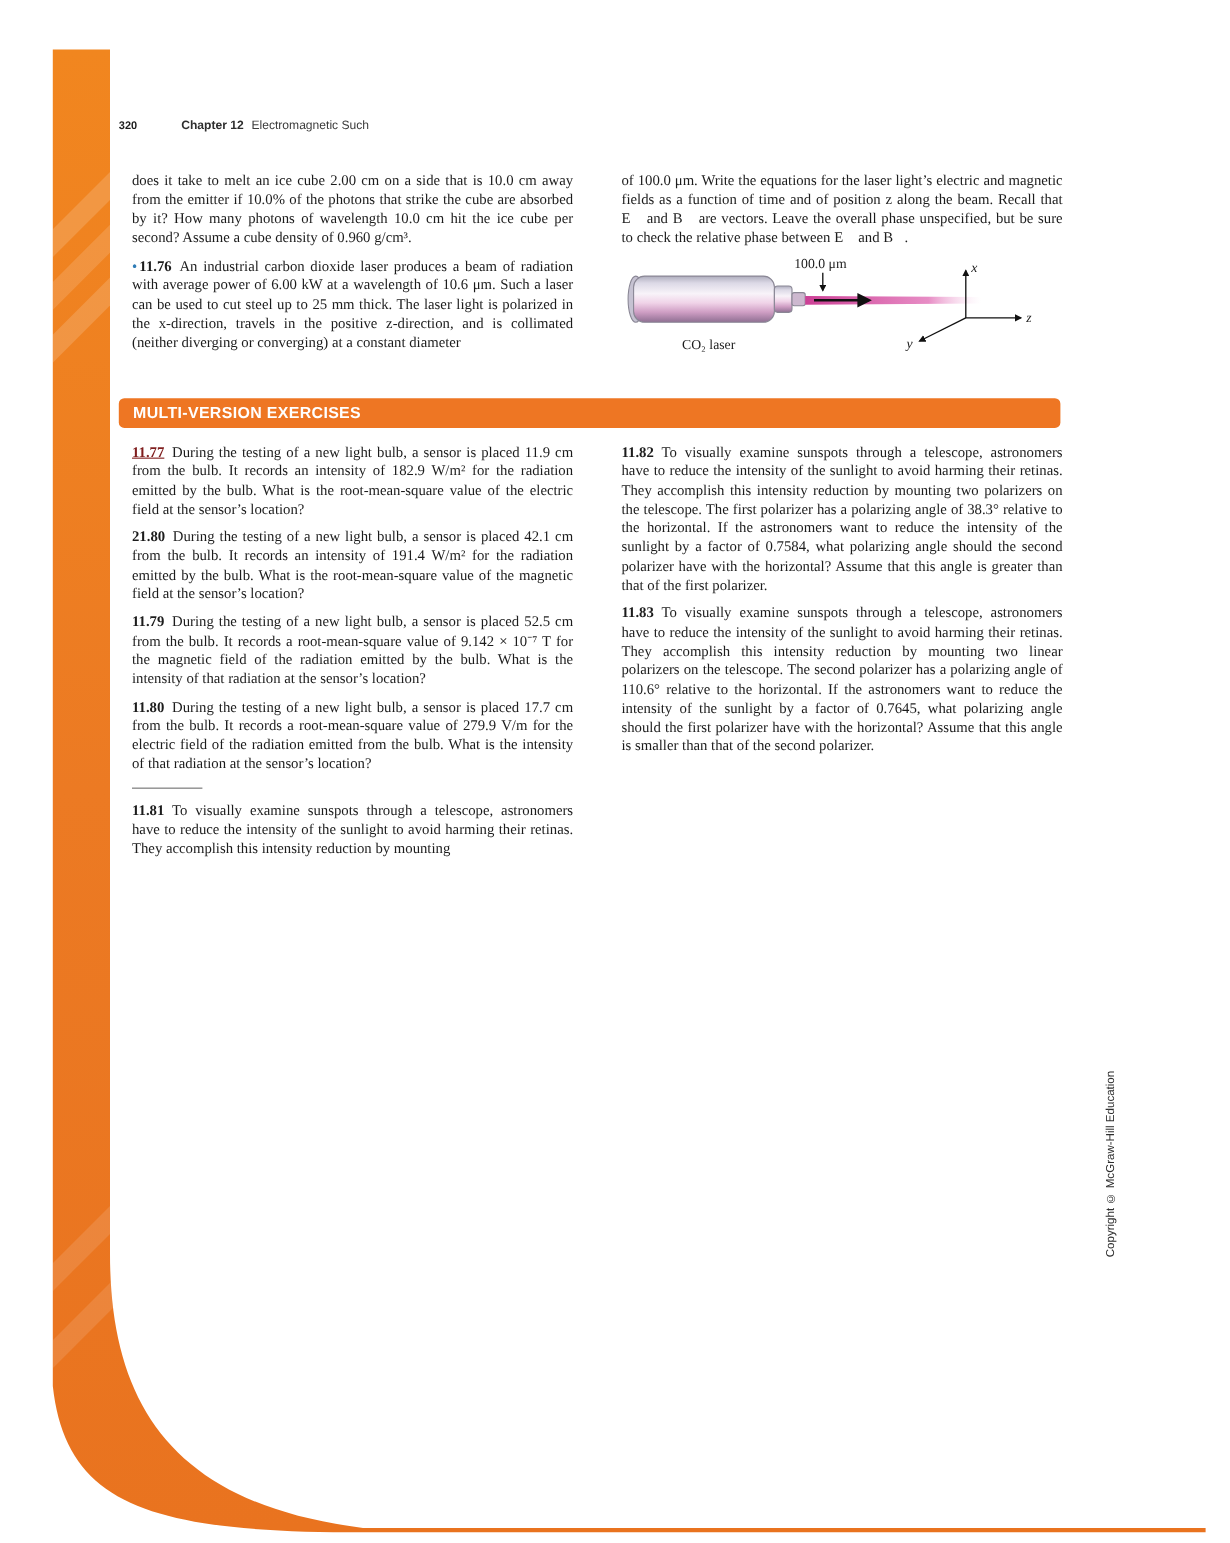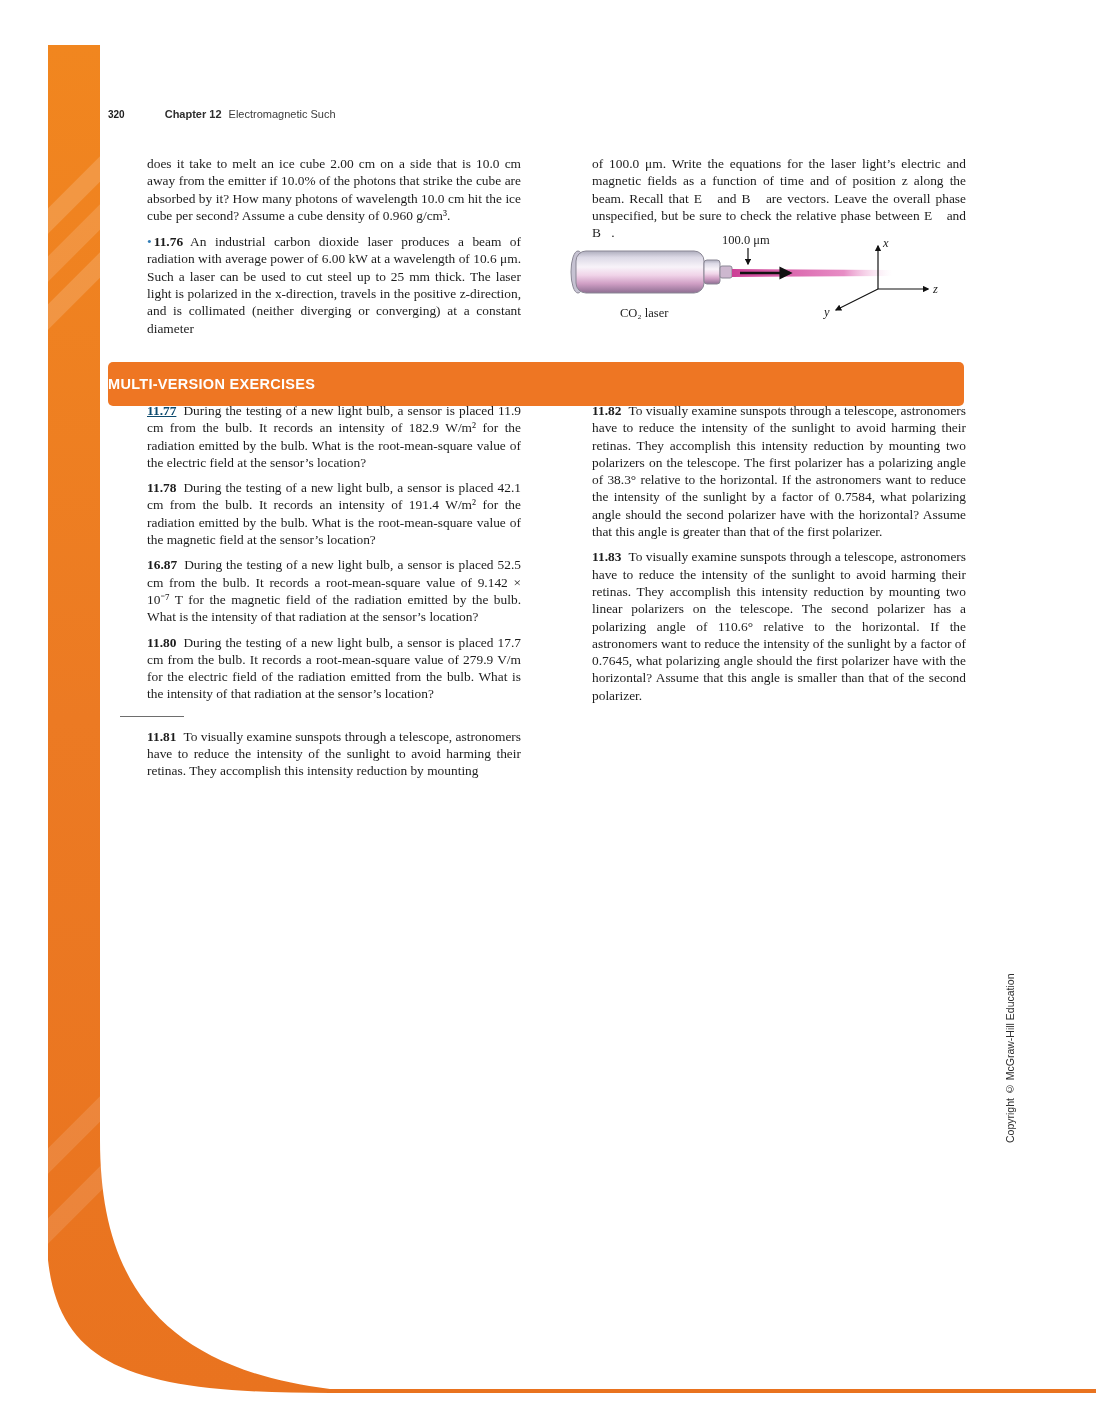--- a/index.html
+++ b/index.html
@@ -7,35 +7,35 @@
   .page { position:relative; width:1118px; height:1403px; background:#ffffff;
           font-family:"Liberation Serif", serif; color:#1c1c1c; overflow:hidden; }
   .swoosh { position:absolute; top:0; left:0; }
 
   .page-header { position:absolute; top:104px; left:108px; white-space:nowrap;
                  font-family:"Liberation Sans", sans-serif; }
   .pg-num { font-size:10px; font-weight:bold; color:#1c1c1c; margin-right:40px; }
   .ch-label { font-size:11px; font-weight:bold; color:#2e2e2e; margin-right:7px; }
   .ch-title { font-size:11px; color:#3c3c3c; }
 
-  .para, .exercise { font-size:13.4px; line-height:17.3px; text-align:justify;margin-left:27px; }
+  .para, .exercise { font-size:13.4px; line-height:17.3px; text-align:justify; }
   .intro-left  { position:absolute; left:120px; top:155px; width:401px; }
   .intro-right { position:absolute; left:565px; top:155px; width:401px; }
   .problem { margin-top:9px; }
   .pnum { font-weight:bold; margin-right:7px; }
-  .pnum.blue { color:#0c4a6e;text-decoration:underline; }
+  .pnum.blue { color:#7f1d1d;text-decoration:underline; }
   .bullet { color:#2F7CB6; margin-right:2px; }
 
   .laser-figure { position:absolute; left:562px; top:231px; width:400px; height:100px; }
   .fig-label  { font-size:12.5px; fill:#1c1c1c; font-family:"Liberation Serif", serif; }
   .axis-label { font-size:12.5px; fill:#1c1c1c; font-style:italic; font-family:"Liberation Serif", serif; }
 
-  .mv-banner { position:absolute; left:108px; top:362px; width:856px; height:44px;
+  .mv-banner { position:absolute; left:108px; top:362px; width:856px; height:27px;
                background:#EE7623; border-radius:5px; display:flex; align-items:center;
-               font-family:"Liberation Sans", sans-serif; font-weight:bold;
+               padding-left:13px; font-family:"Liberation Sans", sans-serif; font-weight:bold;
                font-size:14.5px; letter-spacing:0.3px; color:#ffffff; }
 
   .ex-left  { position:absolute; left:120px; top:402px; width:401px; }
   .ex-right { position:absolute; left:565px; top:402px; width:401px; }
   .exercise, .cont-para { margin-bottom:8px; }
   .divider { width:64px; border-top:1.6px solid #6e6e6e; margin:13px 0 11px 0; }
 
   .copyright { position:absolute; left:1004px; top:983px; height:160px;
                writing-mode:vertical-rl; transform:rotate(180deg);
                font-family:"Liberation Sans", sans-serif; font-size:10.5px;
@@ -130,22 +130,22 @@
       <text class="axis-label" x="262" y="85">y</text>
     </svg>
   </figure>
 
   <div class="mv-banner">
     <span>MULTI-VERSION EXERCISES</span>
   </div>
 
   <div class="ex-left">
     <div class="exercise"><span class="pnum blue">11.77</span><span class="ptext">During the testing of a new light bulb, a sensor is placed 11.9 cm from the bulb. It records an intensity of 182.9 W/m² for the radiation emitted by the bulb. What is the root-mean-square value of the electric field at the sensor’s location?</span></div>
-    <div class="exercise"><span class="pnum">11.78</span><span class="ptext">During the testing of a new light bulb, a sensor is placed 42.1 cm from the bulb. It records an intensity of 191.4 W/m² for the radiation emitted by the bulb. What is the root-mean-square value of the magnetic field at the sensor’s location?</span></div>
-    <div class="exercise"><span class="pnum">16.87</span><span class="ptext">During the testing of a new light bulb, a sensor is placed 52.5 cm from the bulb. It records a root-mean-square value of 9.142 × 10⁻⁷ T for the magnetic field of the radiation emitted by the bulb. What is the intensity of that radiation at the sensor’s location?</span></div>
+    <div class="exercise"><span class="pnum">21.80</span><span class="ptext">During the testing of a new light bulb, a sensor is placed 42.1 cm from the bulb. It records an intensity of 191.4 W/m² for the radiation emitted by the bulb. What is the root-mean-square value of the magnetic field at the sensor’s location?</span></div>
+    <div class="exercise"><span class="pnum">11.79</span><span class="ptext">During the testing of a new light bulb, a sensor is placed 52.5 cm from the bulb. It records a root-mean-square value of 9.142 × 10⁻⁷ T for the magnetic field of the radiation emitted by the bulb. What is the intensity of that radiation at the sensor’s location?</span></div>
     <div class="exercise"><span class="pnum">11.80</span><span class="ptext">During the testing of a new light bulb, a sensor is placed 17.7 cm from the bulb. It records a root-mean-square value of 279.9 V/m for the electric field of the radiation emitted from the bulb. What is the intensity of that radiation at the sensor’s location?</span></div>
     <div class="divider"></div>
     <div class="exercise"><span class="pnum">11.81</span><span class="ptext">To visually examine sunspots through a telescope, astronomers have to reduce the intensity of the sunlight to avoid harming their retinas. They accomplish this intensity reduction by mounting</span></div>
   </div>
 
   <div class="ex-right">
     <div class="exercise"><span class="pnum">11.82</span><span class="ptext">To visually examine sunspots through a telescope, astronomers have to reduce the intensity of the sunlight to avoid harming their retinas. They accomplish this intensity reduction by mounting two polarizers on the telescope. The first polarizer has a polarizing angle of 38.3° relative to the horizontal. If the astronomers want to reduce the intensity of the sunlight by a factor of 0.7584, what polarizing angle should the second polarizer have with the horizontal? Assume that this angle is greater than that of the first polarizer.</span></div>
     <div class="exercise"><span class="pnum">11.83</span><span class="ptext">To visually examine sunspots through a telescope, astronomers have to reduce the intensity of the sunlight to avoid harming their retinas. They accomplish this intensity reduction by mounting two linear polarizers on the telescope. The second polarizer has a polarizing angle of 110.6° relative to the horizontal. If the astronomers want to reduce the intensity of the sunlight by a factor of 0.7645, what polarizing angle should the first polarizer have with the horizontal? Assume that this angle is smaller than that of the second polarizer.</span></div>
   </div>
 

